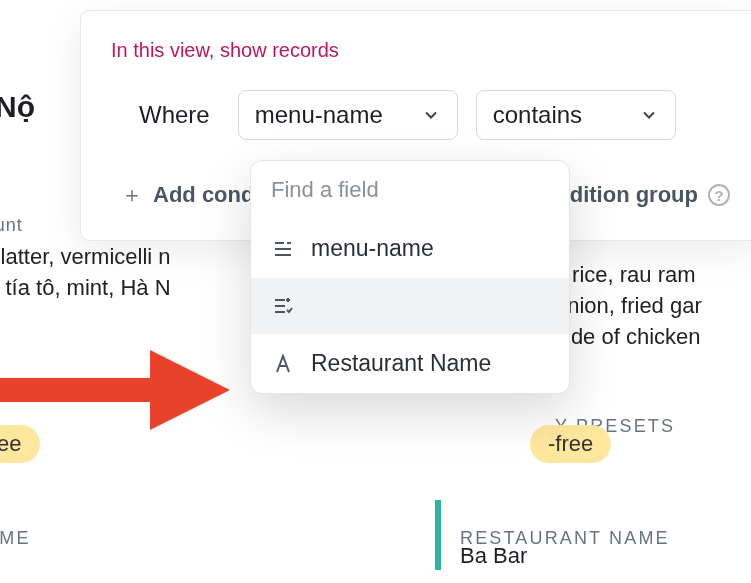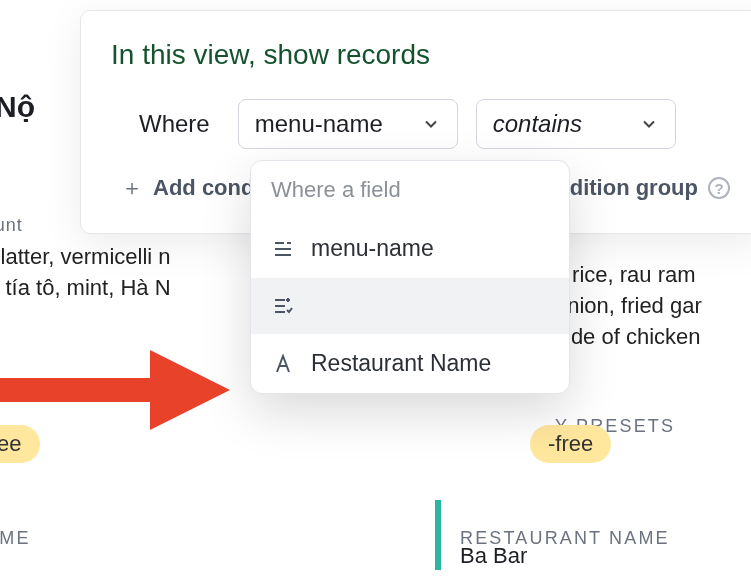--- a/index.html
+++ b/index.html
@@ -11,26 +11,26 @@
   .big-title { font-size: 30px; font-weight: 600; margin-bottom: 20px; }
   .meta-label { font-size: 18px; color: #6b7280; letter-spacing: .05em; }
   .body-text { font-size: 22px; line-height: 1.4; color: #222; }
   .pill { display: inline-block; background: #ffe79e; border-radius: 999px; padding: 6px 18px; font-size: 22px; color: #333; }
   .rest-label { font-size: 18px; color: #6b7280; letter-spacing: .12em; margin-top: 28px; }
   .rest-name { font-size: 22px; font-weight: 400; margin-top: 8px; }
   .teal-bar { position: absolute; left: 435px; top: 500px; width: 6px; height: 70px; background: #2cb5a0; }
 
   
   .panel { position: absolute; left: 80px; top: 10px; right: -10px; background: #fff; border: 1px solid #e5e7eb; border-radius: 10px 0 0 10px; box-shadow: 0 10px 40px rgba(0,0,0,.08); padding: 28px 30px 30px 30px; }
-  .panel-title { font-size: 28px; color: #14532d; margin-bottom: 28px; }
-  .row { display: flex; align-items: center; gap: 18px; margin-bottom: 24px; }
+  .panel-title { font-size: 20px; color: #be185d; margin-bottom: 28px; }
+  .row { display: flex; align-items: center; gap: 18px; margin-bottom: 40px; }
   .where { font-size: 24px; color: #1d1f25; margin-left: 28px; margin-right: 10px; }
   .select { display: flex; align-items: center; justify-content: space-between; border: 1px solid #d4d7dd; border-radius: 8px; padding: 10px 16px; font-size: 24px; background: #fff; min-width: 200px; cursor: pointer; }
   .select.menu { width: 220px; }
-  .select.op { width: 178px; font-style: italic; }
+  .select.op { width: 178px; }
   .chev { width: 20px; height: 20px; }
   .chev svg { display: block; }
 
   .add-row { display: flex; align-items: center; gap: 30px; font-size: 22px; color: #4b5563; margin-left: 10px; }
   .add-btn { display: flex; align-items: center; gap: 10px; font-weight: 600; color: #4b5563; cursor: pointer; }
   .plus { font-size: 22px; font-weight: 400; color: #6b7280; }
   .cg { display: flex; align-items: center; gap: 10px; color: #4b5563; font-weight: 600; }
   .help { width: 22px; height: 22px; border: 2px solid #aeb3bd; border-radius: 50%; display: flex; align-items: center; justify-content: center; font-size: 15px; color: #aeb3bd; }
 
   
@@ -105,21 +105,21 @@
       </div>
       <div style="flex:1"></div>
       <div class="cg">
         <span>condition group</span>
         <span class="help">?</span>
       </div>
     </div>
   </div>
 
   <div class="dropdown">
-    <div class="dd-search">Where a field</div>
+    <div class="dd-search">Find a field</div>
     <div id="dd-list">
         <div class="dd-item">
           <span class="dd-icon">
             <svg viewBox="0 0 24 24" width="24" height="24" fill="none" stroke="#4b5563" stroke-width="2">
               <line x1="4" y1="6" x2="13" y2="6"></line>
               <line x1="4" y1="12" x2="20" y2="12"></line>
               <line x1="4" y1="18" x2="20" y2="18"></line>
               <line x1="16" y1="6" x2="20" y2="6"></line>
             </svg>
           </span>

